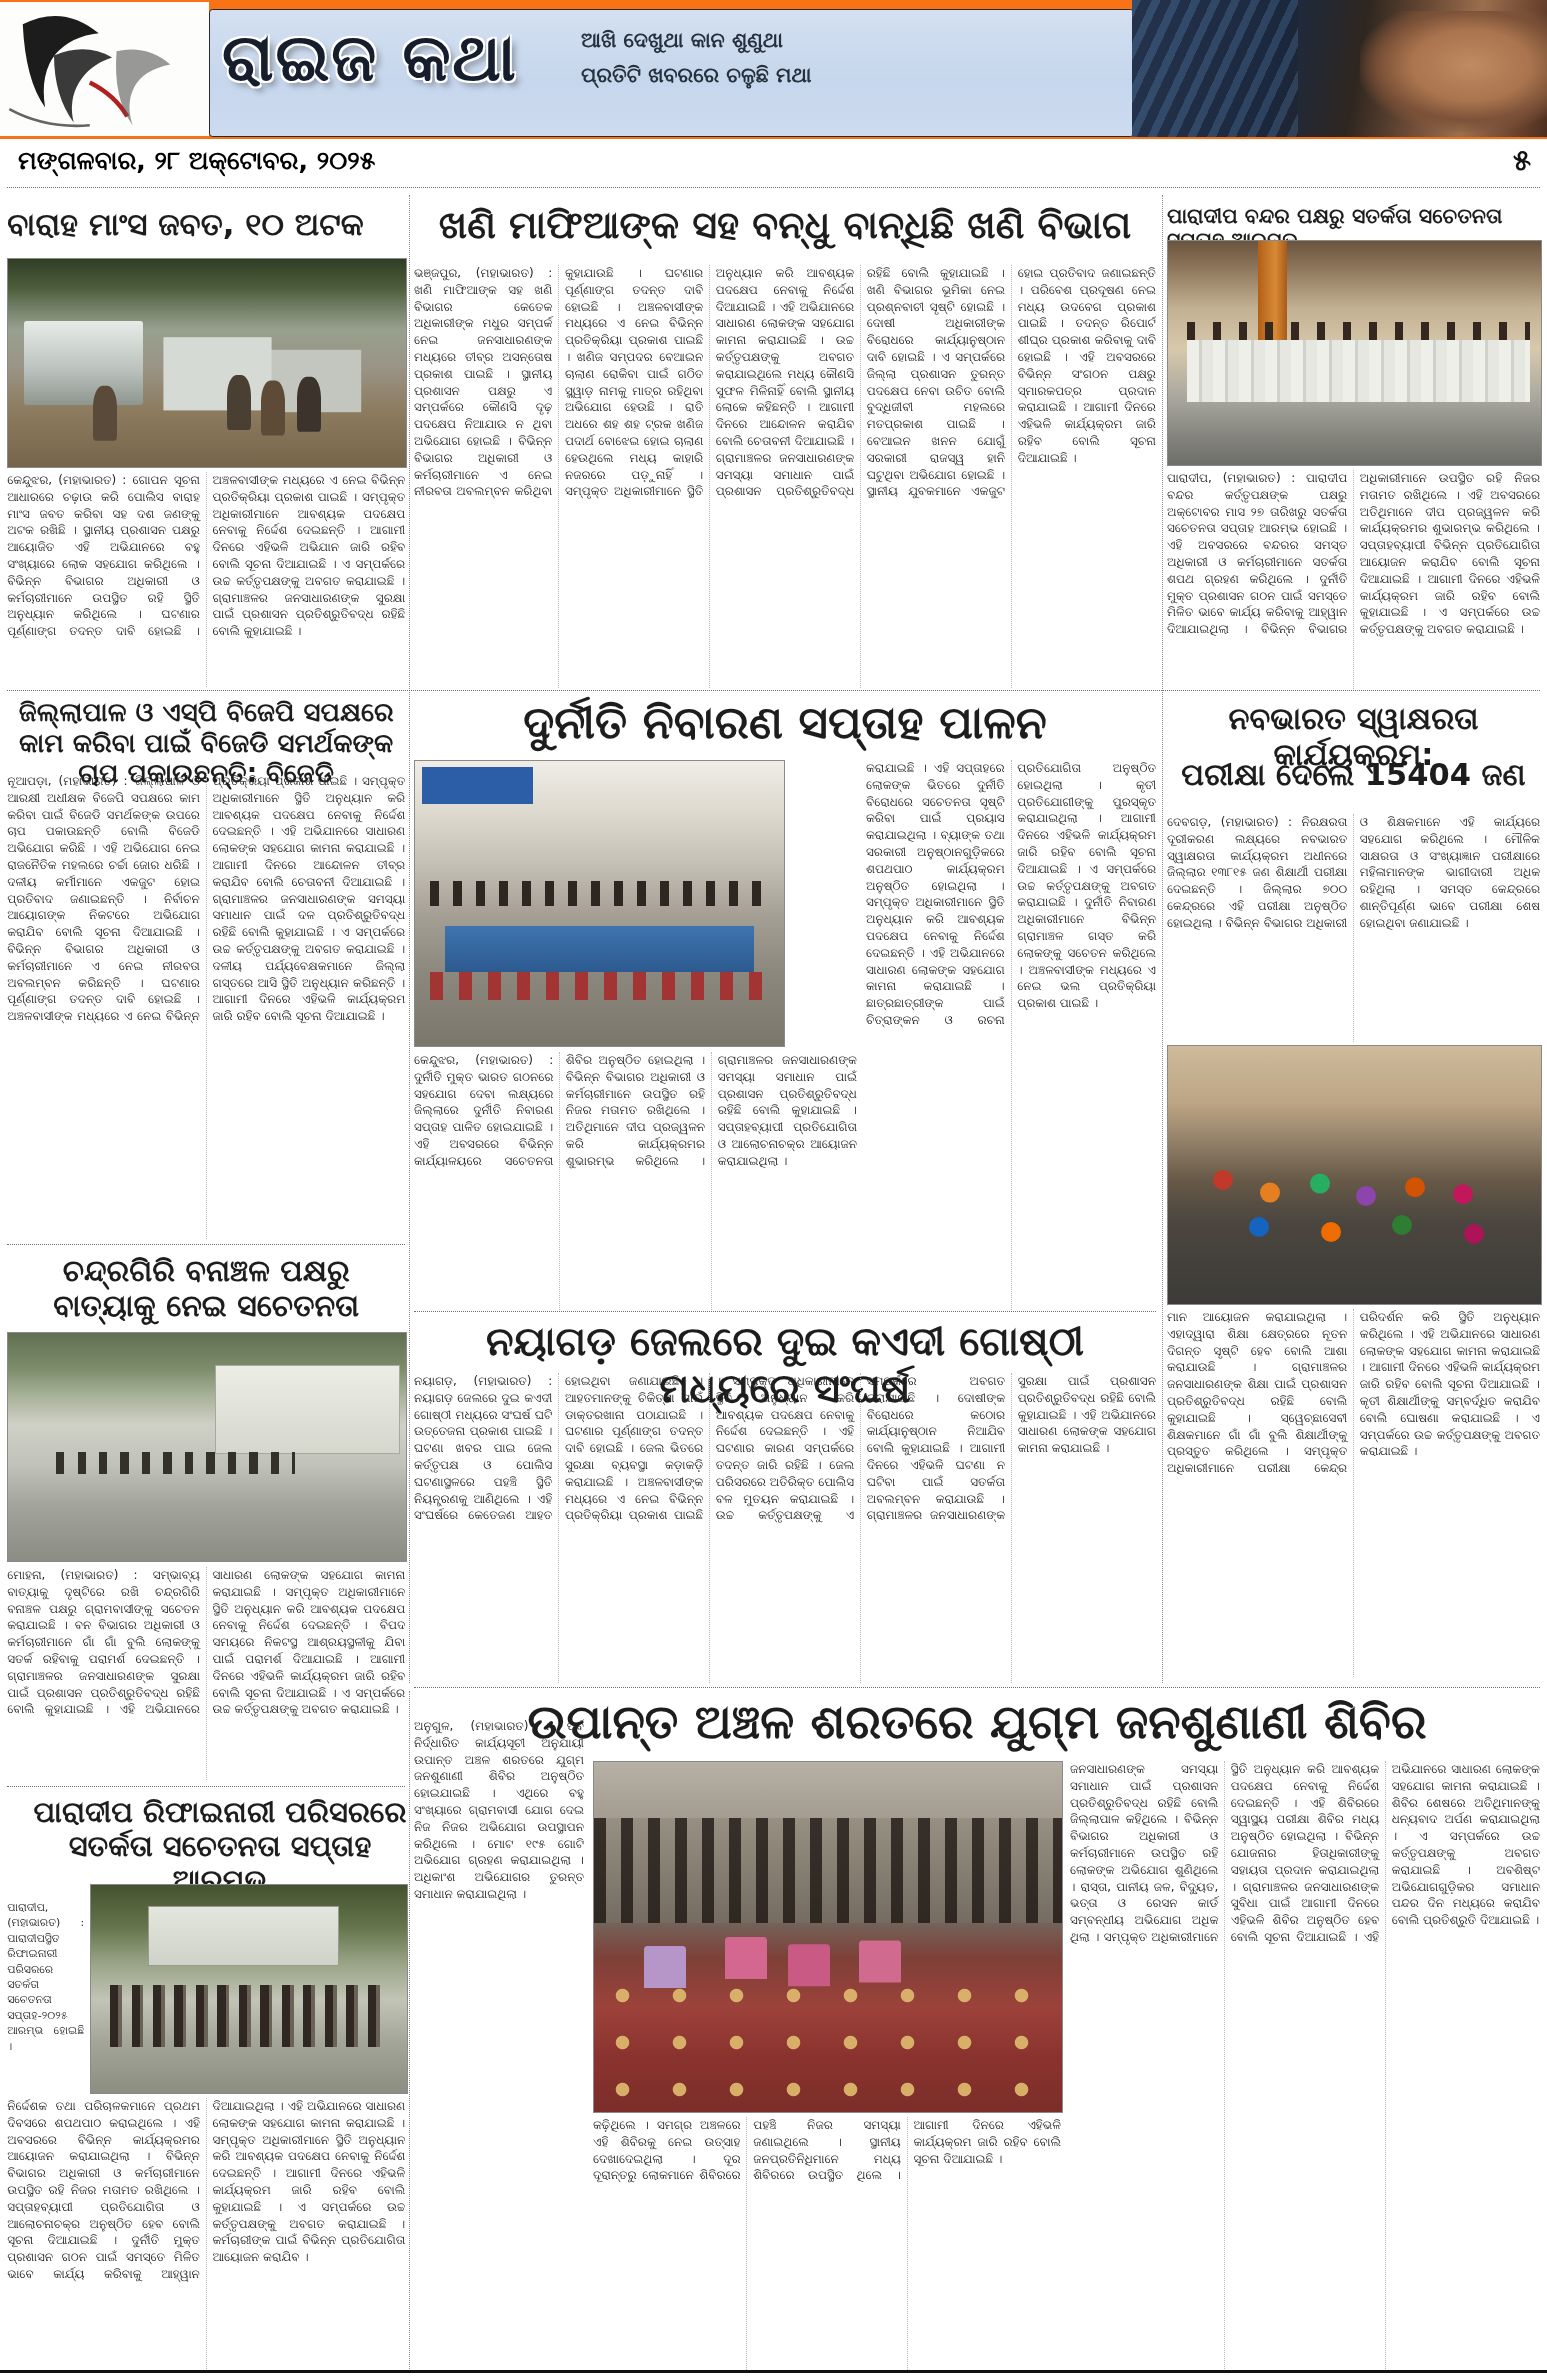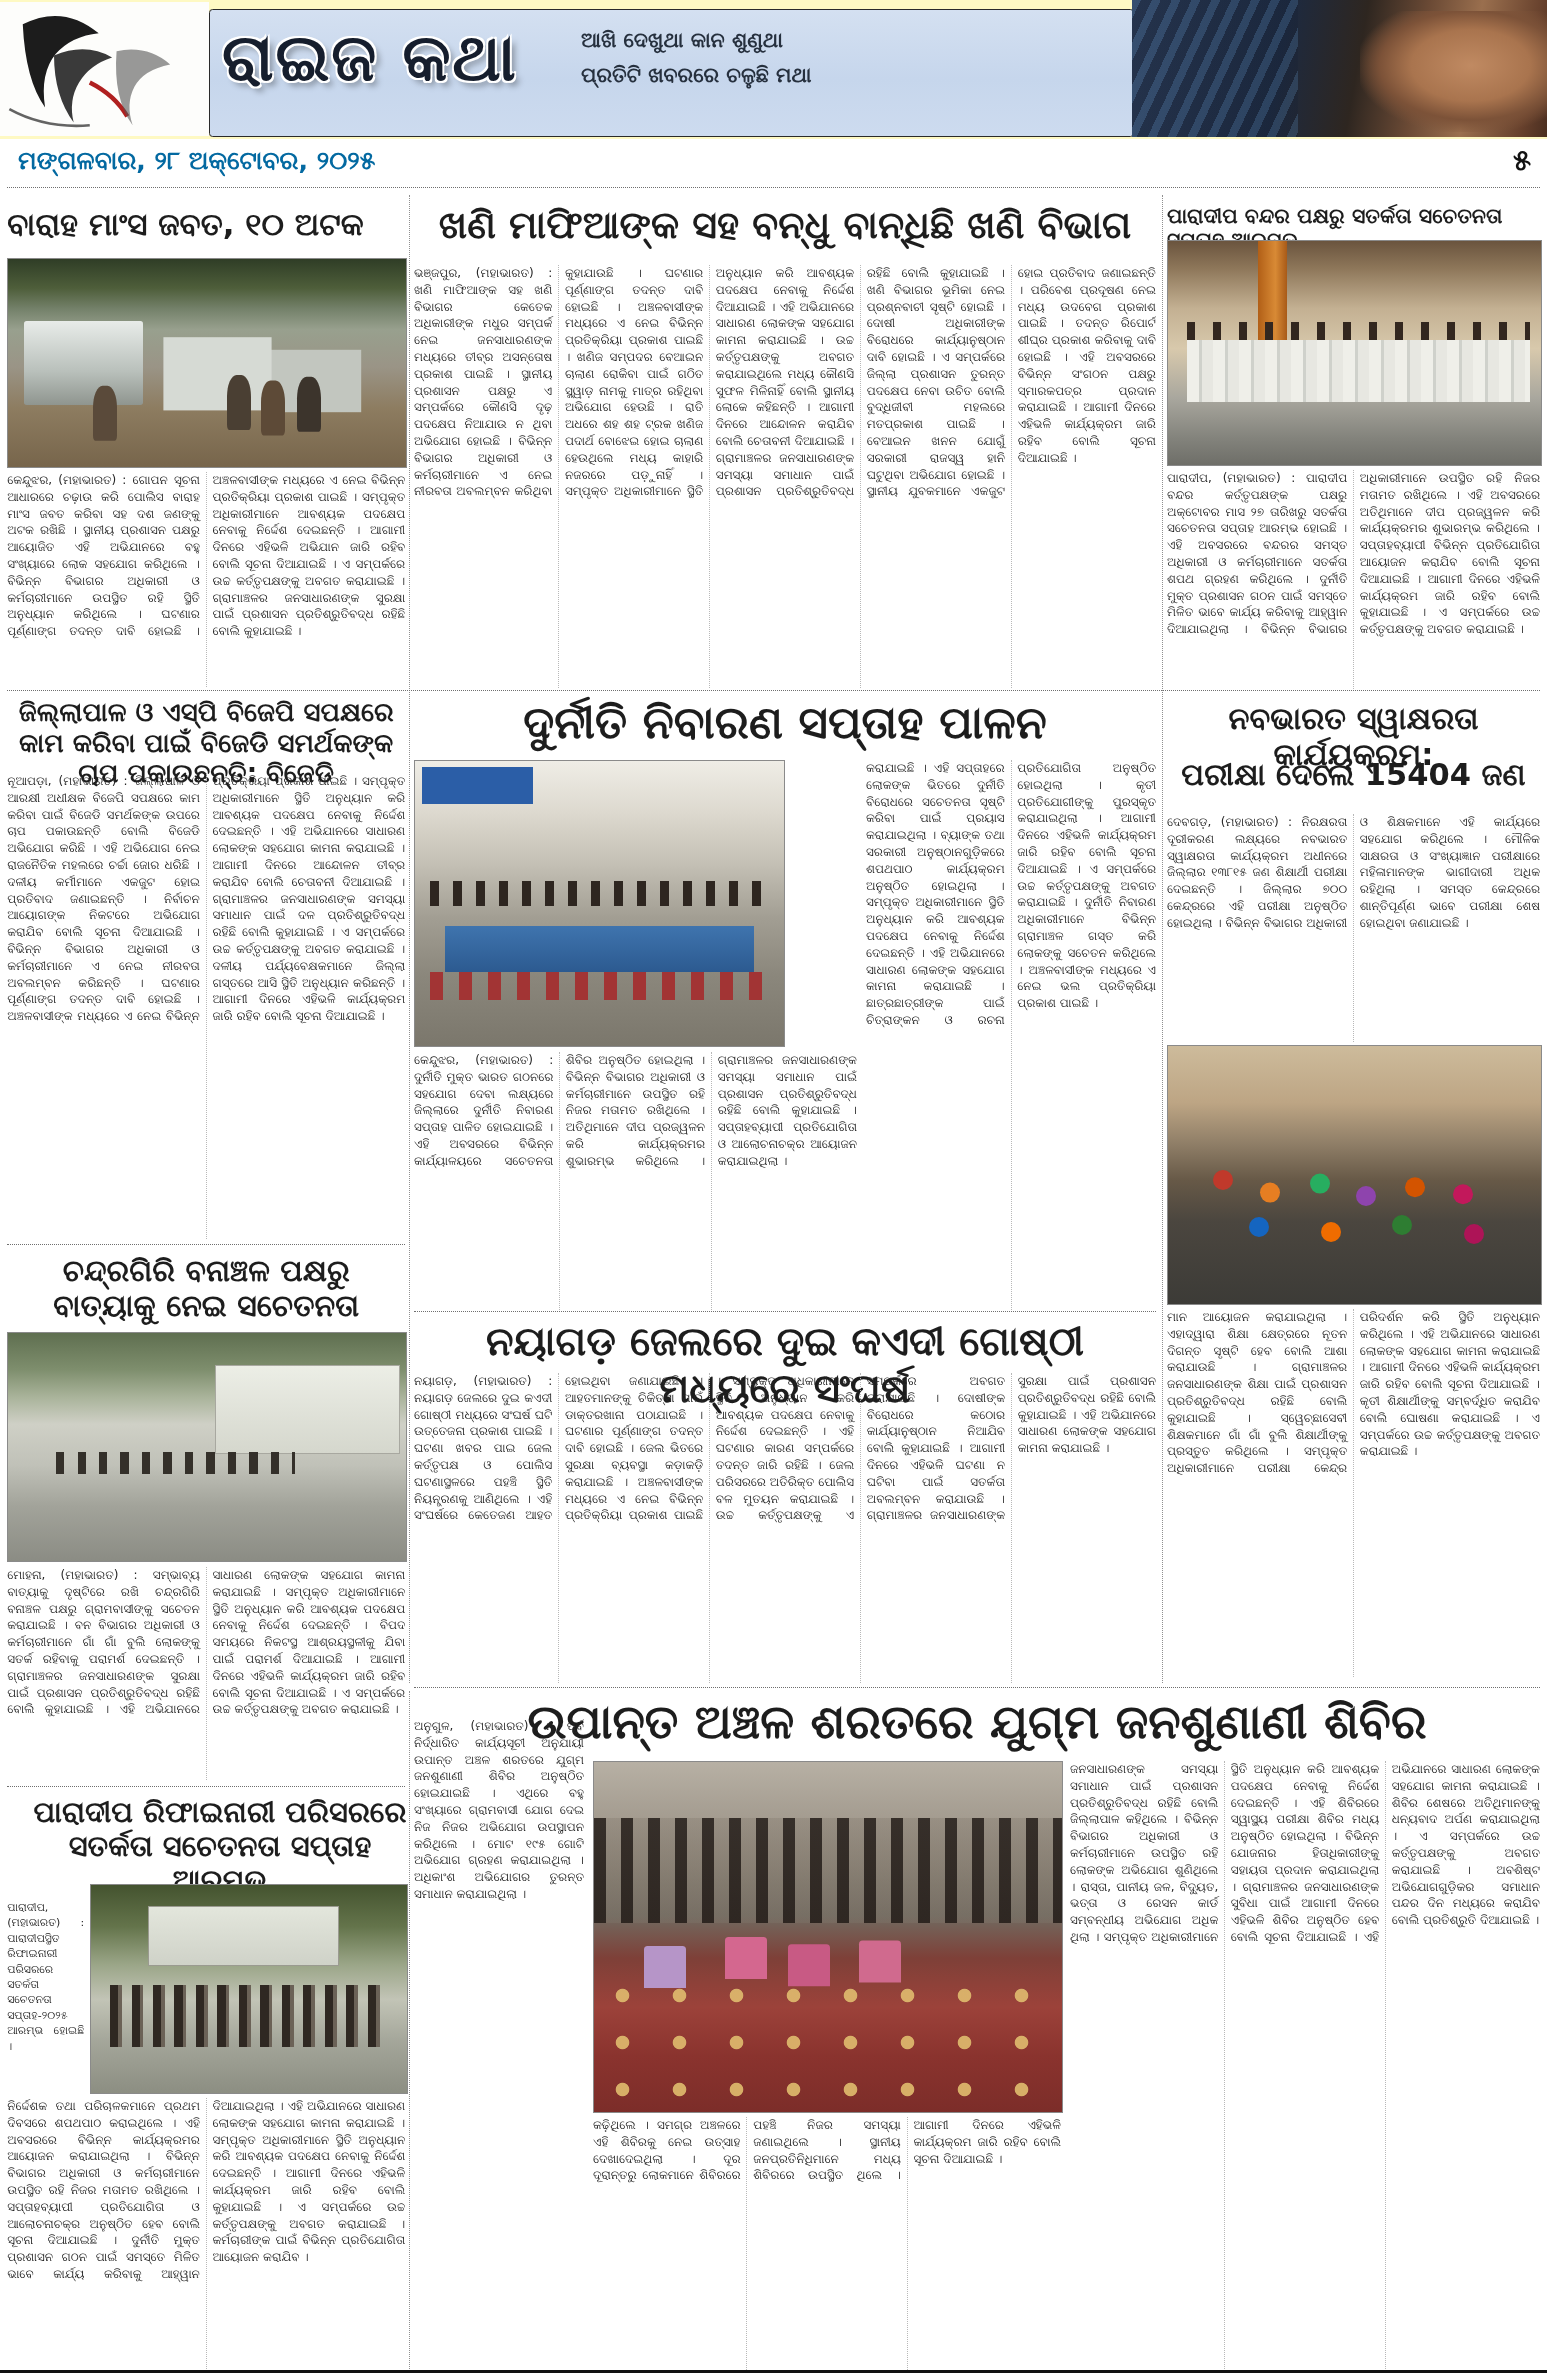--- a/index.html
+++ b/index.html
@@ -11,32 +11,32 @@
   .body-text{font-size:12px;line-height:1.4;color:#262626;text-align:justify;overflow:hidden;column-gap:12.6px;column-rule:0.9px dotted #b8b8b8;word-break:break-word;}
   .c2{column-count:2;}
   .c3{column-count:3;}
   .c5{column-count:5;}
   .sep-h{border-top:1.8px dotted #6f6f6f;height:0;}
   .sep-v{border-left:0.9px dotted #8f8f8f;width:0;}
   .photo{position:absolute;border:0.9px solid #8a8a8a;overflow:hidden;background:#9a9a92;}
   .ph-strip{position:absolute;}
 
   
-  .mast-band{position:absolute;left:0;top:0;width:1547px;height:139px;background:#fef9c3;}
+  .mast-band{position:absolute;left:0;top:0;width:1547px;height:139px;background:#f97316;}
   .mast-box{position:absolute;left:209px;top:9px;width:923px;height:126px;background:linear-gradient(180deg,#d4e0f1 0%,#c6d6ec 55%,#cddbef 100%);border:1.8px solid #2a2a2a;border-radius:3.6px;}
   .mast-title{position:absolute;left:222px;top:20px;font-size:65px;font-weight:800;color:#161e2d;letter-spacing:1.8px;
     text-shadow:1.8px 1.8px 0 #fff,-1.8px 1.8px 0 #fff,1.8px -1.8px 0 #fff,-1.8px -1.8px 0 #fff,4.5px 5.4px 6.3px rgba(0,0,0,.35);}
   .mast-tagline{position:absolute;left:581px;top:23px;font-size:20.6px;font-weight:700;color:#26303e;line-height:1.7;}
   .ph-child{background:linear-gradient(100deg,#2a3a55 0%,#1d2a40 36%,#2e2620 54%,#6b4a35 68%,#9a6f4e 80%,#66402c 94%,#4a2e20 100%);border:none;}
   .ph-child::before{content:"";position:absolute;left:55%;top:8%;width:46%;height:88%;
     background:radial-gradient(ellipse at 58% 45%,#c08a62 0%,#a9744e 38%,#7c5238 58%,rgba(0,0,0,0) 74%);}
   .ph-child::after{content:"";position:absolute;left:0;top:0;width:40%;height:100%;
     background:repeating-linear-gradient(115deg,rgba(90,140,190,.25) 0 8px,rgba(20,30,50,.25) 8px 18px);}
 
-  .daterow-text{font-size:25px;font-weight:700;color:#0369a1;}
+  .daterow-text{font-size:25px;font-weight:700;color:#000000;}
   .pageno{font-size:29px;font-weight:700;color:#111;}
 
   
   .ph-boar{background:linear-gradient(180deg,#2f3d26 0%,#4e5e3a 14%,#74816a 24%,#98a08e 34%,#9a9486 52%,#8d7c60 72%,#77654b 100%);}
   .ph-boar::before{content:"";position:absolute;left:4%;top:30%;width:30%;height:40%;border-radius:2.7px;
     background:linear-gradient(180deg,#e8ece9,#b9c0bb 60%,#8f958f);
     box-shadow:134px 10.8px 0 -5.4px #d6dad4,229px 18px 0 -10.8px #c2c6bf;}
   .ph-boar::after{content:"";position:absolute;left:55%;top:56%;width:6%;height:26%;border-radius:40% 40% 10% 10%;
     background:#4a3f33;box-shadow:34px 5.4px 0 #5d4a37,70px 1.8px 0 #3c342c,-134px 10.8px 0 #5a4a3a;}
 

